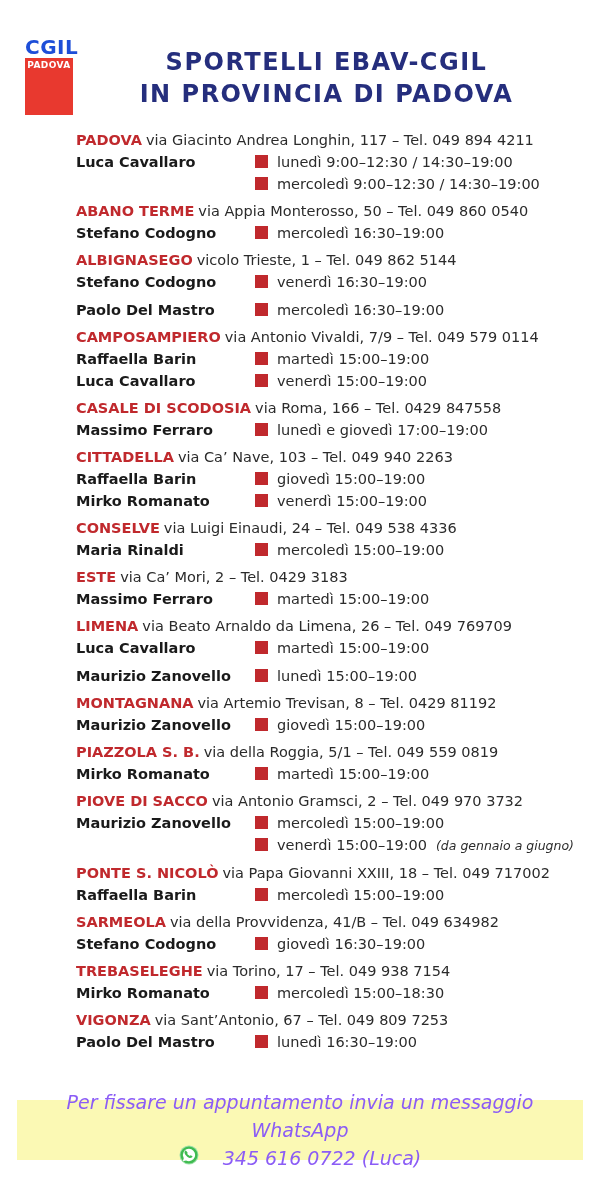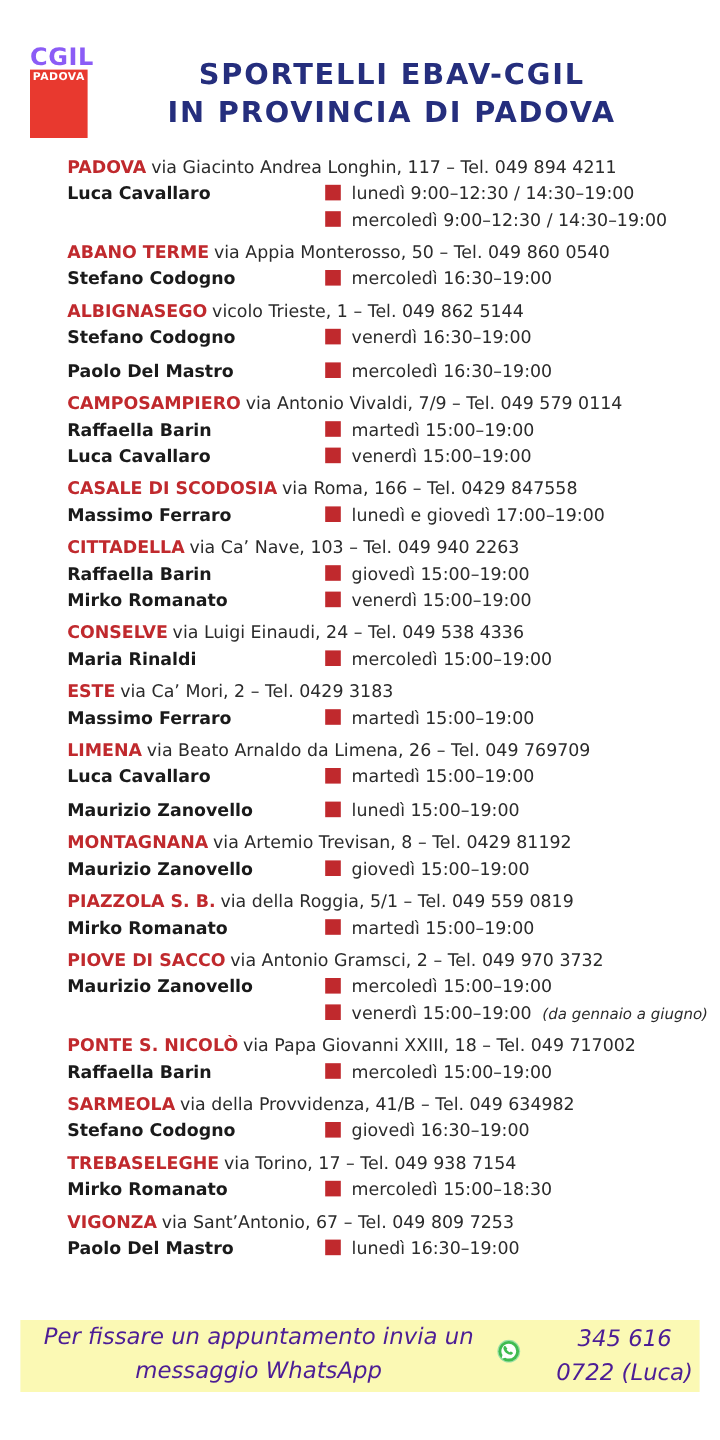--- a/index.html
+++ b/index.html
@@ -6,44 +6,44 @@
   body{
     width:600px;height:1200px;overflow:hidden;background:#ffffff;
     font-family:"DejaVu Sans","Liberation Sans",sans-serif;
     color:#2b2b2b;
   }
   .page{width:600px;height:1200px;position:relative;}
 
   
   .header{display:flex;align-items:flex-start;padding:38px 20px 0 25px;}
   .logo{width:48px;flex:0 0 48px;}
-  .logo-org{font-size:20px;font-weight:bold;color:#8b5cf6;line-height:19px;letter-spacing:.5px;}
+  .logo-org{font-size:20px;font-weight:bold;color:#1d4ed8;line-height:19px;letter-spacing:.5px;}
   .logo-box{background:#e8392f;height:57px;margin-top:1px;width:48px;}
   .logo-city{color:#fff;font-size:9px;font-weight:bold;text-align:center;letter-spacing:.4px;padding-top:2px;}
   .title{flex:1;text-align:center;margin-top:8px;
     color:#252e7d;font-weight:bold;font-size:24px;line-height:32px;letter-spacing:1.5px;}
 
   
-  .entries{margin-top:15px;padding:0 8px 0 56px;}
+  .entries{margin-top:15px;padding:0 8px 0 76px;}
   .entry{margin-bottom:6px;}
   .entry-heading{line-height:21px;font-size:14.5px;white-space:nowrap;}
   .city{color:#c0292d;font-weight:bold;margin-right:4px;}
   .address{color:#2b2b2b;}
-  .row{display:grid;grid-template-columns:179px auto;line-height:22px;font-size:14.5px;gap:36px;}
+  .row{display:grid;grid-template-columns:179px auto;line-height:22px;font-size:14.5px;}
   .name{font-weight:bold;color:#1a1a1a;}
   .sched{white-space:nowrap;}
   .bullet{display:inline-block;width:13px;height:13px;background:#c0292d;margin-right:9px;vertical-align:-1px;}
   .note{font-style:italic;font-size:12.5px;margin-left:5px;color:#2b2b2b;}
 
   
   .footer{
     position:absolute;left:17px;top:1100px;width:566px;height:60px;
-    background:#fbf9b4;color:#4c1d95;
+    background:#fbf9b4;color:#8b5cf6;
     font-style:italic;font-size:19px;line-height:28px;text-align:center;
-    display:flex;flex-direction:row;justify-content:center;
+    display:flex;flex-direction:column;justify-content:center;
   }
   .footer-line2{display:flex;align-items:center;justify-content:center;gap:24px;}
   .wa-icon{display:inline-block;}
 </style>
 </head>
 <body>
 
 <div class="page">
 
   <div class="header">

